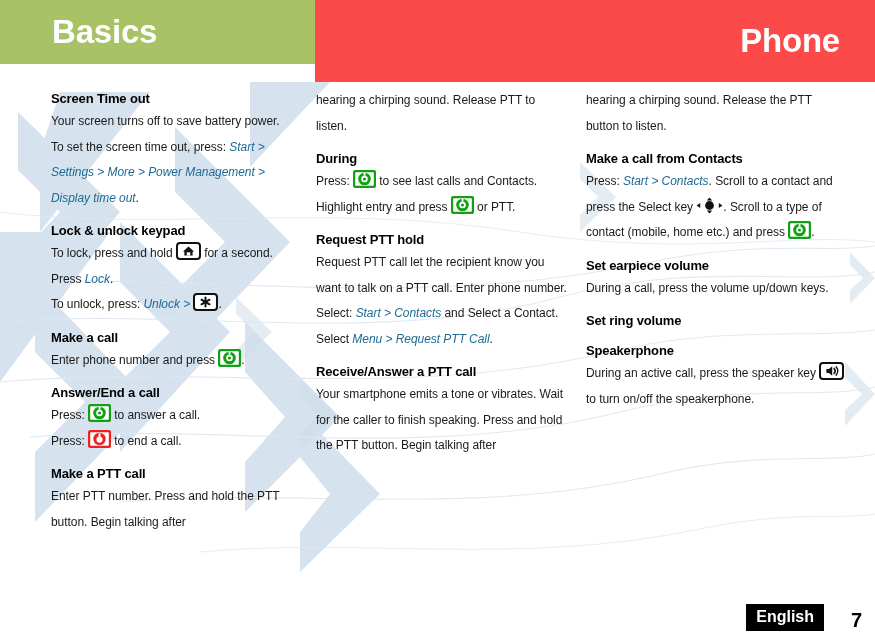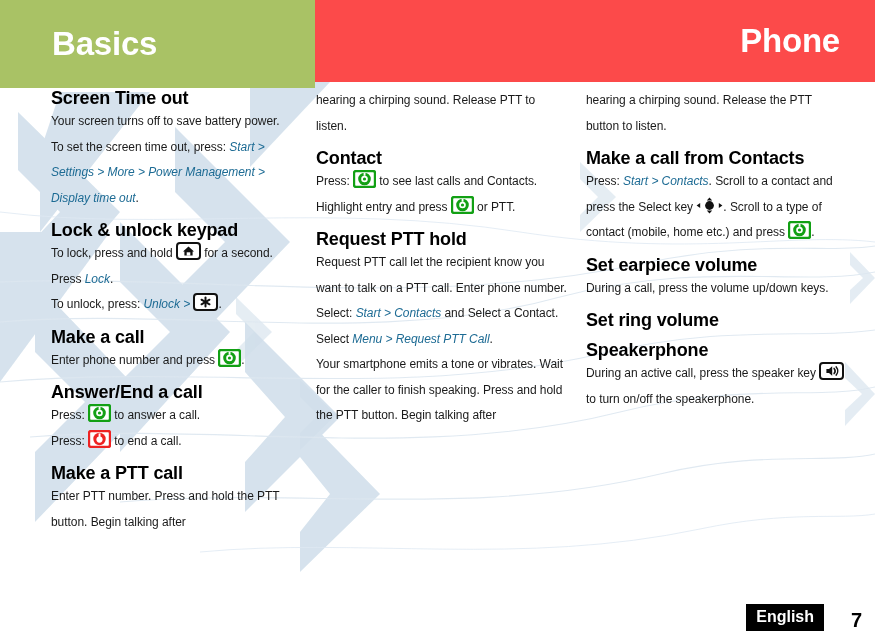--- a/index.html
+++ b/index.html
@@ -11,38 +11,38 @@
     position:relative;
   }
   #page{position:relative;width:875px;height:639px;overflow:hidden;background:#fff;}
 
   
   .watermark{position:absolute;left:0;top:82px;width:875px;height:557px;overflow:hidden;pointer-events:none;}
   .watermark svg{display:block;}
 
   
   .header{position:absolute;left:0;top:0;width:875px;height:82px;display:flex;}
-  .hdr-left{width:315px;height:88px;display:flex;align-items:center;}
+  .hdr-left{width:315px;height:64px;display:flex;align-items:center;}
   .hdr-right{width:560px;height:82px;display:flex;align-items:center;justify-content:flex-end;}
   .hdr-title{
     font-size:33px;font-weight:bold;color:#ffffff;letter-spacing:-0.2px;
     font-family:"Liberation Sans", sans-serif;
   }
   .hdr-left .hdr-title{margin-left:52px;}
   .hdr-right .hdr-title{margin-right:35px;}
 
   
   .cols{position:absolute;left:0;top:82px;width:875px;height:500px;display:flex;}
   .col{box-sizing:border-box;}
   .col1{width:316px;padding:6px 22px 0 51px;}
   .col2{width:270px;padding:6px 18px 0 0;}
   .col3{width:289px;padding:6px 30px 0 0;}
 
   h2.sec{
-    font-size:18px;font-weight:bold;color:#000;
+    font-size:13px;font-weight:bold;color:#000;
     margin:9px 0 0 0;line-height:21px;letter-spacing:-0.15px;
   }
   h2.sec.first{margin-top:0;}
   p.body{
     font-size:12px;color:#1a1a1a;margin:0;line-height:25.5px;
     letter-spacing:-0.05px;
   }
   .nav{color:#1d6b94;font-style:italic;}
   .navb{color:#0b5f8c;font-weight:bold;}
 
@@ -149,36 +149,37 @@
               <rect x="1" y="1" width="21" height="16" rx="2" ry="2" fill="#fff" stroke="#ee2222" stroke-width="2.4"></rect>
               <circle cx="11.5" cy="9" r="6.2" fill="#ee2222"></circle>
               <circle cx="11.5" cy="9.6" r="3.1" fill="#fff"></circle>
               <rect x="10.6" y="3.4" width="1.9" height="5.4" fill="#fff"></rect>
             </svg></span><span> to end a call.</span></p>
         <h2 class="sec">Make a PTT call</h2>
         <p class="body"><span>Enter PTT number. Press and hold the PTT button. Begin talking after</span></p>
       </div>
     <div class="col col2" id="col-2">
         <p class="body"><span>hearing a chirping sound. Release PTT to listen.</span></p>
-        <h2 class="sec">Contact</h2>
+        <h2 class="sec">During</h2>
         <p class="body"><span>Press: </span><span class="key"><svg width="23" height="18" viewBox="0 0 23 18">
               <rect x="1" y="1" width="21" height="16" rx="2" ry="2" fill="#fff" stroke="#12a014" stroke-width="2.4"></rect>
               <path d="M5.2 9 a6.3 6.3 0 0 1 12.6 0 a6.3 6.3 0 0 1 -12.6 0 Z" fill="#12a014"></path>
               <circle cx="11.5" cy="9" r="3.3" fill="#fff"></circle>
               <circle cx="11.5" cy="9" r="1.6" fill="#12a014"></circle>
               <rect x="10.6" y="2.6" width="1.9" height="3.2" fill="#fff"></rect>
             </svg></span><span> to see last calls and Contacts. Highlight entry and press </span><span class="key"><svg width="23" height="18" viewBox="0 0 23 18">
               <rect x="1" y="1" width="21" height="16" rx="2" ry="2" fill="#fff" stroke="#12a014" stroke-width="2.4"></rect>
               <path d="M5.2 9 a6.3 6.3 0 0 1 12.6 0 a6.3 6.3 0 0 1 -12.6 0 Z" fill="#12a014"></path>
               <circle cx="11.5" cy="9" r="3.3" fill="#fff"></circle>
               <circle cx="11.5" cy="9" r="1.6" fill="#12a014"></circle>
               <rect x="10.6" y="2.6" width="1.9" height="3.2" fill="#fff"></rect>
             </svg></span><span> or PTT.</span></p>
         <h2 class="sec">Request PTT hold</h2>
         <p class="body"><span>Request PTT call let the recipient know you want to talk on a PTT call. Enter phone number. Select: </span><span class="nav">Start &gt; Contacts</span><span> and Select a Contact. Select </span><span class="nav">Menu &gt; Request PTT Call</span><span>.</span></p>
+        <h2 class="sec">Receive/Answer a PTT call</h2>
         <p class="body"><span>Your smartphone emits a tone or vibrates. Wait for the caller to finish speaking. Press and hold the PTT button. Begin talking after</span></p>
       </div>
     <div class="col col3" id="col-3">
         <p class="body"><span>hearing a chirping sound. Release the PTT button to listen.</span></p>
         <h2 class="sec">Make a call from Contacts</h2>
         <p class="body"><span>Press: </span><span class="nav">Start &gt; Contacts</span><span>. Scroll to a contact and press the Select key </span><span class="key"><svg width="27" height="17" viewBox="0 0 27 17">
               <circle cx="13.5" cy="8.5" r="4.4" fill="#111"></circle>
               <polygon points="13.5,0.4 16.2,3.6 10.8,3.6" fill="#111"></polygon>
               <polygon points="13.5,16.6 16.2,13.4 10.8,13.4" fill="#111"></polygon>
               <polygon points="0.6,8.5 4.2,6.0 4.2,11.0" fill="#111"></polygon>

